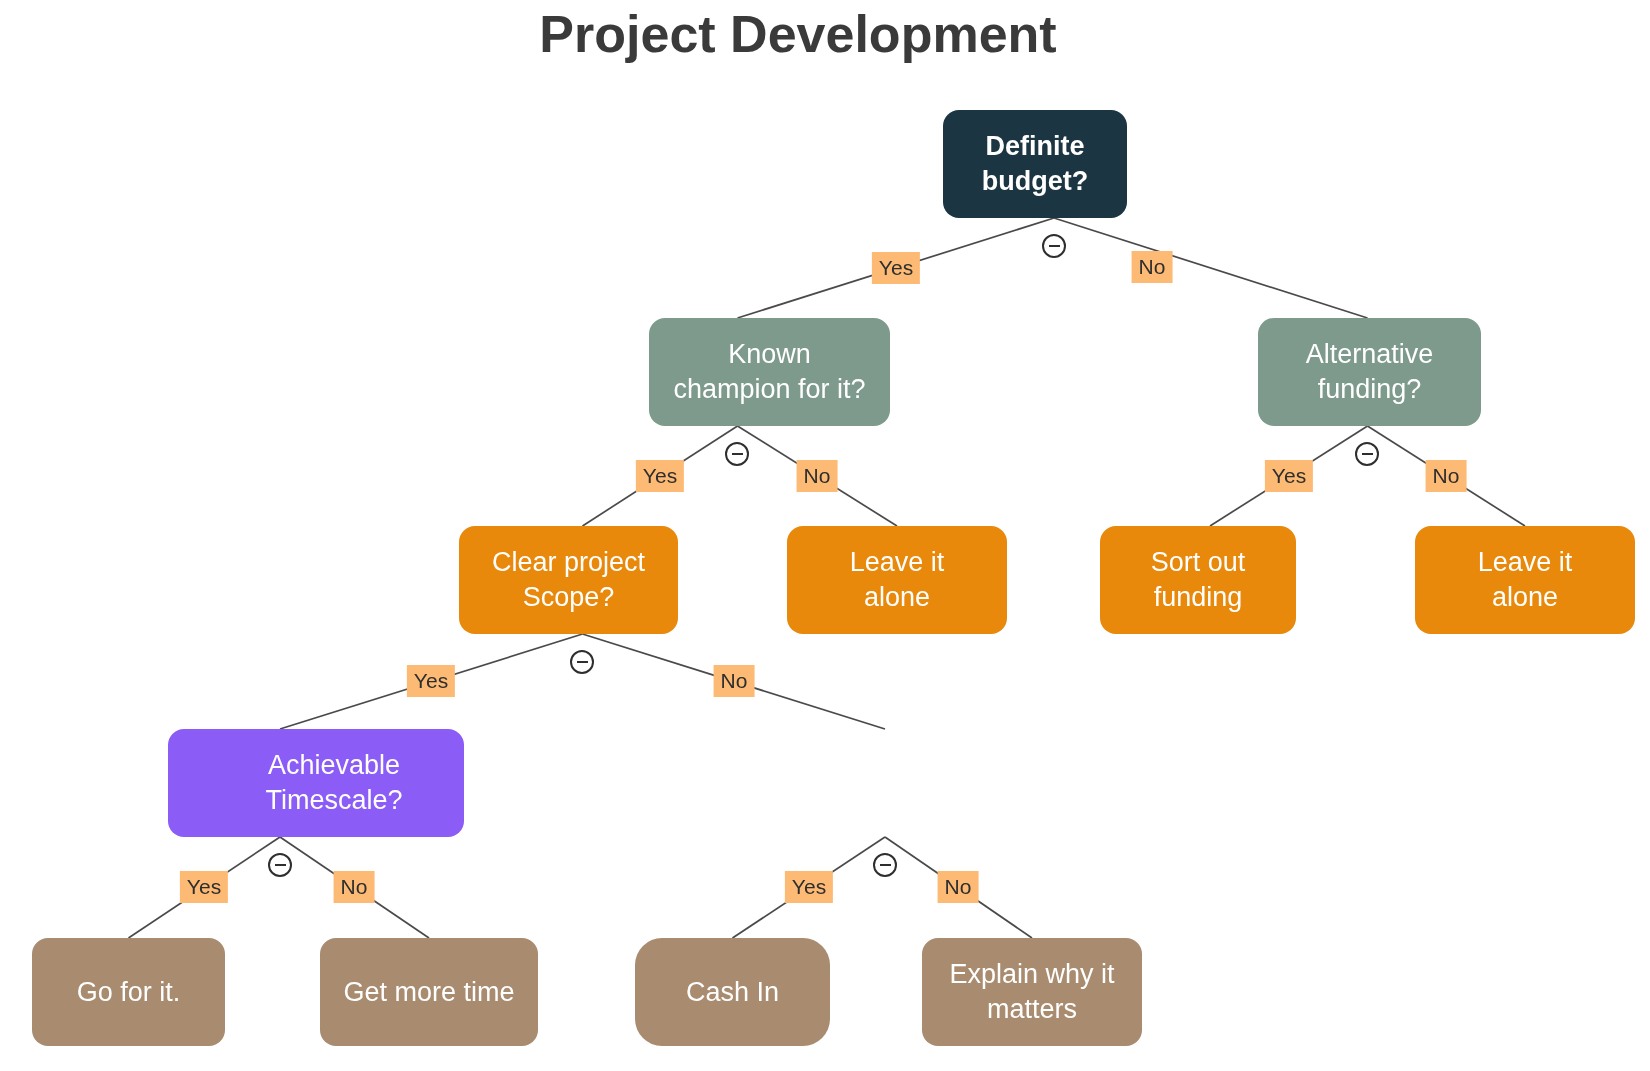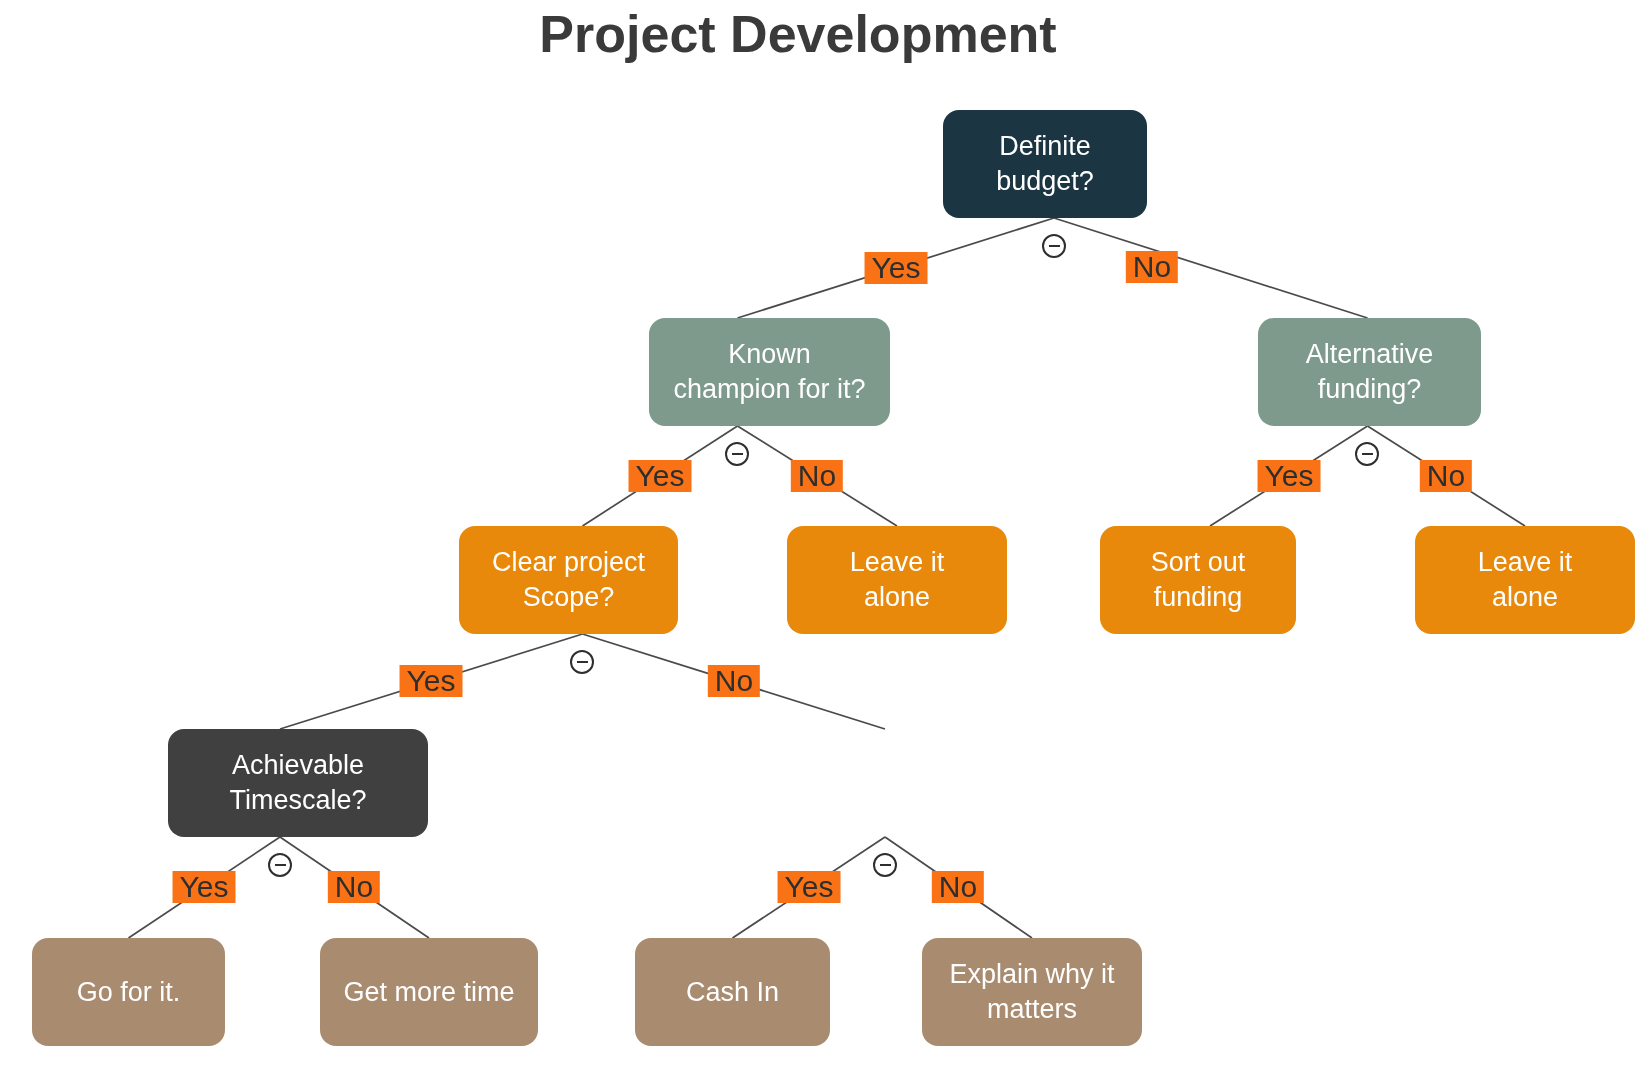--- a/index.html
+++ b/index.html
@@ -37,23 +37,23 @@
     text-align: center;
     color: #ffffff;
     font-size: 27px;
     line-height: 35px;
     white-space: pre-line;
     cursor: default;
   }
   .edge-label {
     position: absolute;
     transform: translate(-50%, -50%);
-    background: #f97316;
+    background: #fdba74;
     padding: 1px 7px;
-    font-size: 30px;
+    font-size: 21px;
     line-height: 30px;
     white-space: nowrap;
   }
   .collapse-btn {
     position: absolute;
     width: 24px;
     height: 24px;
     box-sizing: border-box;
     border: 2px solid #2e2e2e;
     border-radius: 50%;
@@ -117,21 +117,21 @@
   <div class="collapse-btn" style="left:570px; top:650px;">
       <span class="minus-bar"></span>
     </div>
   <div class="collapse-btn" style="left:268px; top:853px;">
       <span class="minus-bar"></span>
     </div>
   <div class="collapse-btn" style="left:873px; top:853px;">
       <span class="minus-bar"></span>
     </div>
 
-  <div class="node" style="left: 943px; top: 110px; width: 204px; background-color: rgb(28, 53, 66);">
+  <div class="node" style="left: 943px; top: 110px; width: 184px; background-color: rgb(28, 53, 66); font-weight: bold;">
     <span>Definite
 budget?</span>
   </div>
   <div class="node" style="left: 617px; top: 318px; width: 241px; background-color: rgb(126, 154, 141); margin-left: 32px;">
     <span>Known
 champion for it?</span>
   </div>
   <div class="node" style="left: 1258px; top: 318px; width: 223px; background-color: rgb(126, 154, 141);">
     <span>Alternative
 funding?</span>
@@ -145,31 +145,31 @@
 alone</span>
   </div>
   <div class="node" style="left: 1100px; top: 526px; width: 196px; background-color: rgb(232, 137, 11);">
     <span>Sort out
 funding</span>
   </div>
   <div class="node" style="left: 1415px; top: 526px; width: 220px; background-color: rgb(232, 137, 11);">
     <span>Leave it
 alone</span>
   </div>
-  <div class="node" style="left: 168px; top: 729px; width: 260px; background-color: #404040;">
+  <div class="node" style="left: 168px; top: 729px; width: 260px; background-color: #8b5cf6; padding-left: 36px;">
     <span>Achievable
 Timescale?</span>
   </div>
   <div class="node" style="left: 32px; top: 938px; width: 193px; background-color: rgb(169, 139, 111);">
     <span>Go for it.</span>
   </div>
   <div class="node" style="left: 320px; top: 938px; width: 218px; background-color: rgb(169, 139, 111);">
     <span>Get more time</span>
   </div>
-  <div class="node" style="left: 635px; top: 938px; width: 195px; background-color: rgb(169, 139, 111);">
+  <div class="node" style="left: 635px; top: 938px; width: 195px; background-color: rgb(169, 139, 111); border-radius: 27px;">
     <span>Cash In</span>
   </div>
   <div class="node" style="left: 922px; top: 938px; width: 220px; background-color: rgb(169, 139, 111);">
     <span>Explain why it
 matters</span>
   </div>
 
 </div>
 
 </body></html>

